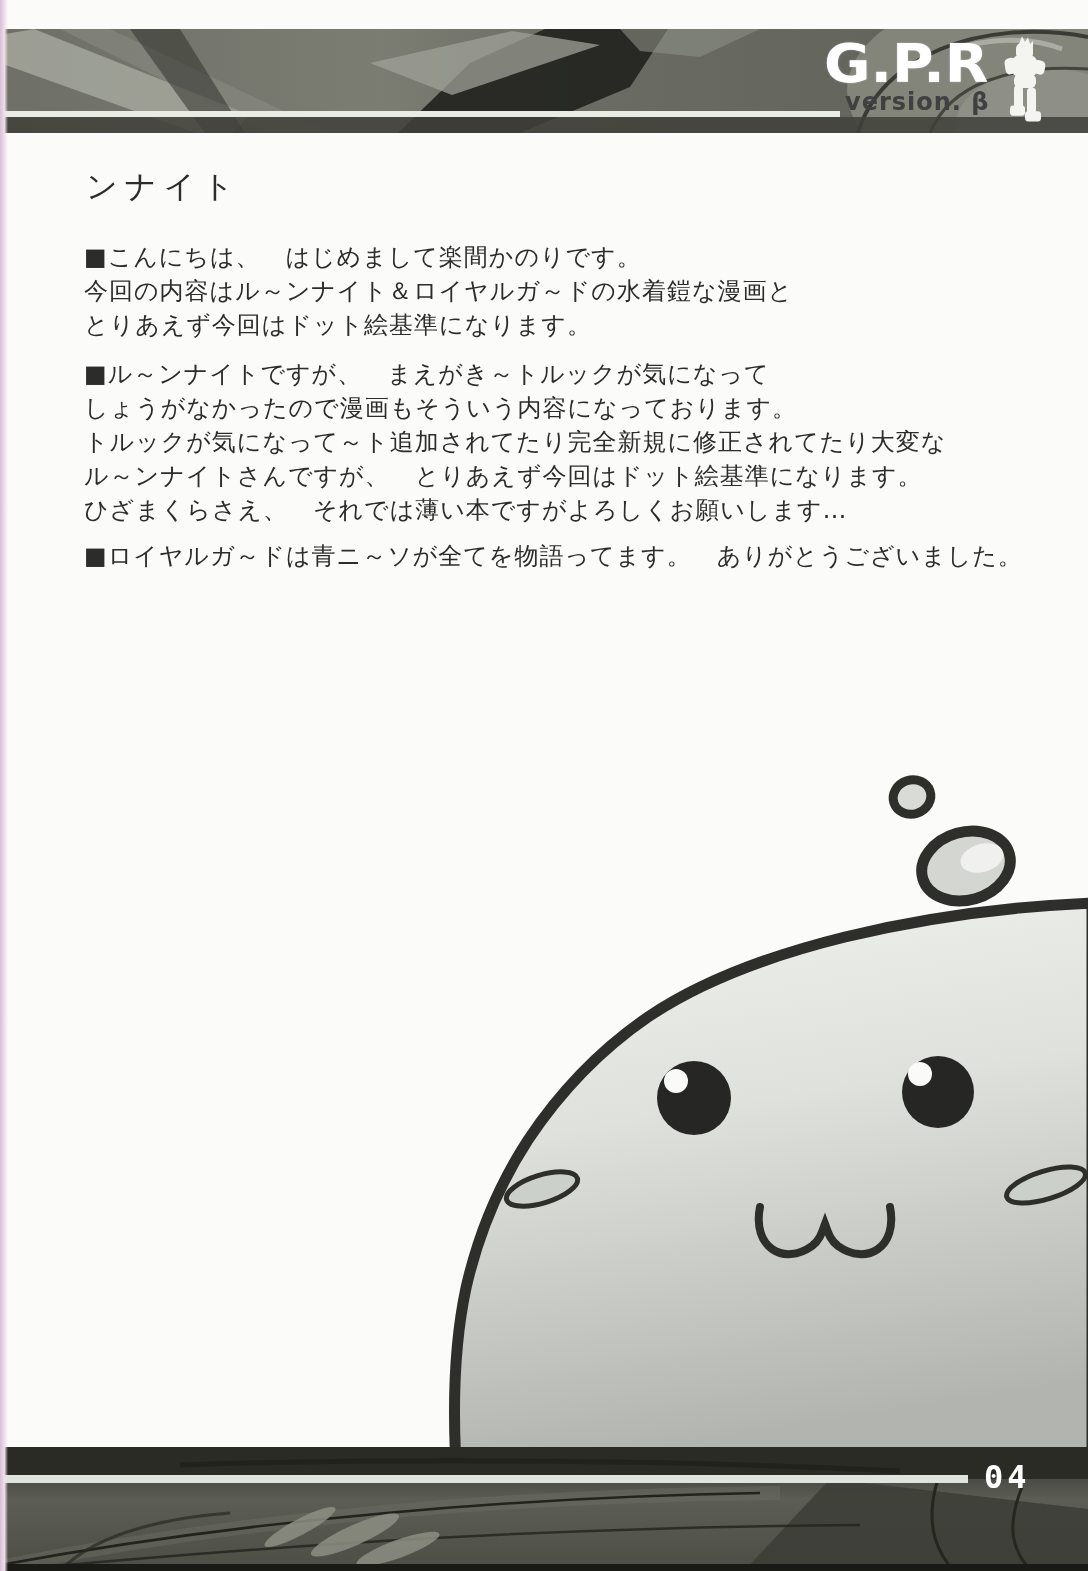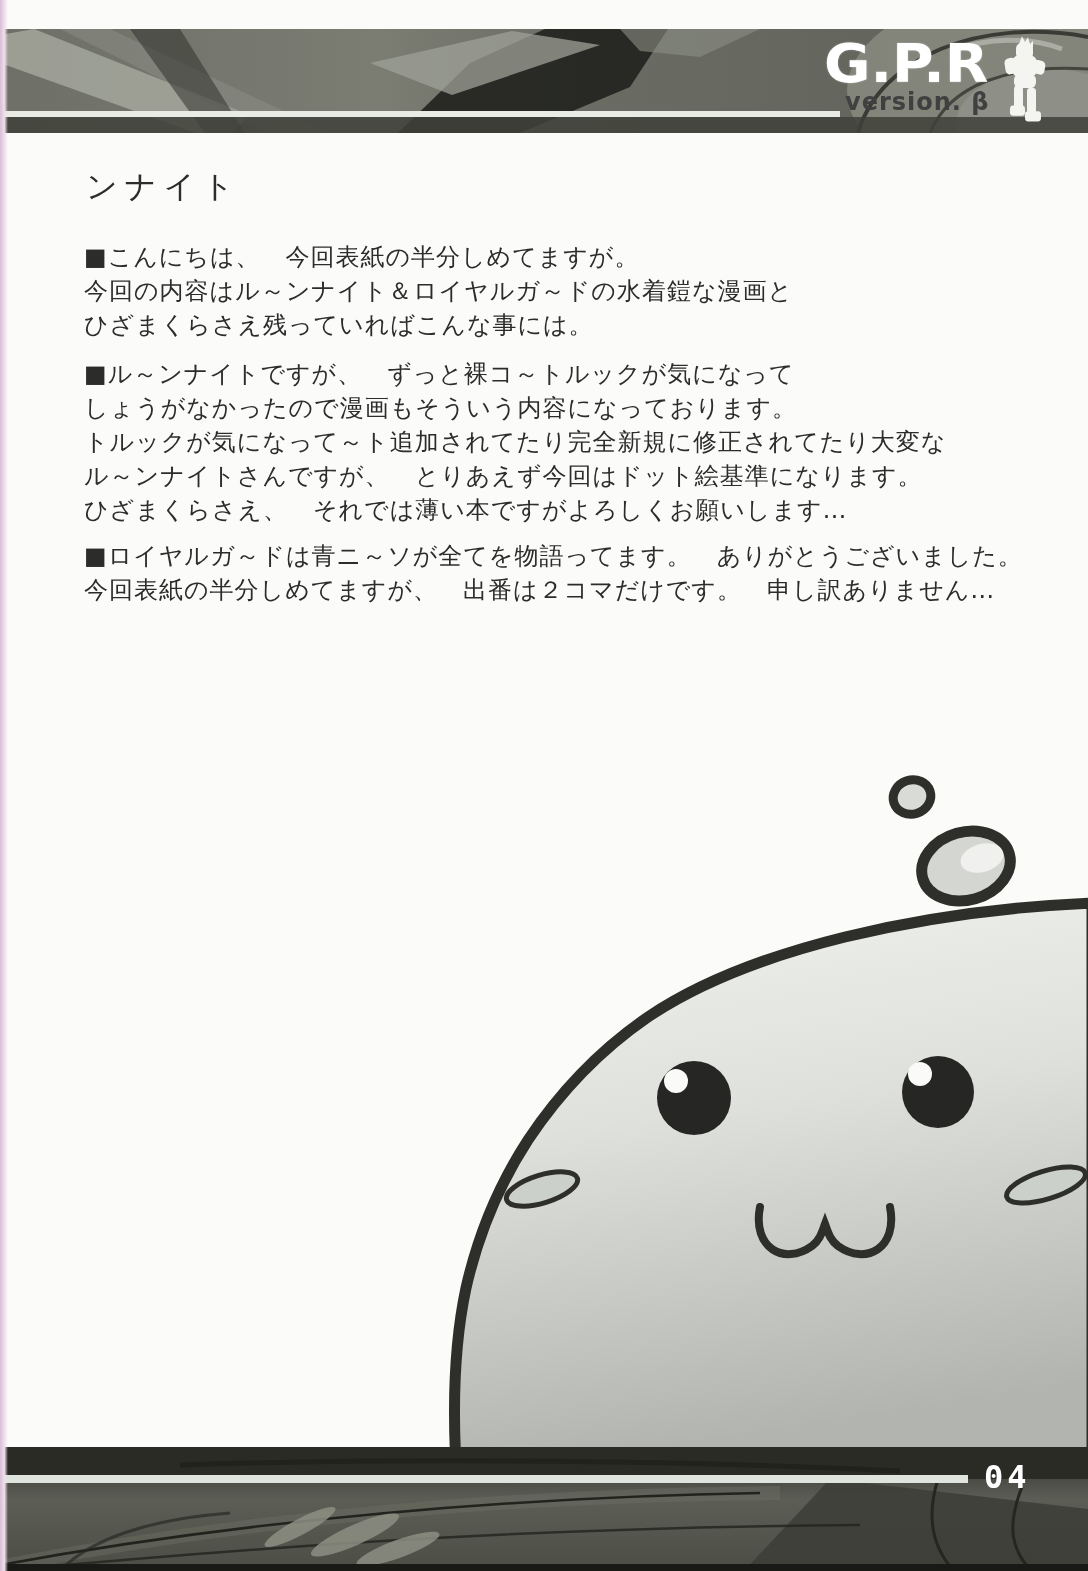--- a/index.html
+++ b/index.html
@@ -95,36 +95,35 @@
         <rect x="25" y="46" width="9" height="22" rx="3"></rect>
         <rect x="8" y="61" width="15" height="9" rx="3"></rect>
         <rect x="23" y="66" width="16" height="9" rx="3"></rect>
       </g>
     </svg>
   </div>
 
   <div class="page-heading">ンナイト</div>
 
   <div class="para para-1">
-    <div class="line">■こんにちは、　今回表紙の半分しめてますが。</div>
+    <div class="line">■こんにちは、　はじめまして楽間かのりです。</div>
     <div class="line">今回の内容はル～ンナイト＆ロイヤルガ～ドの水着鎧な漫画と</div>
-    <div class="line">ひざまくらさえ残っていればこんな事には。</div>
+    <div class="line">とりあえず今回はドット絵基準になります。</div>
   </div>
 
   <div class="para para-2">
-    <div class="line">■ル～ンナイトですが、　ずっと裸コ～トルックが気になって</div>
+    <div class="line">■ル～ンナイトですが、　まえがき～トルックが気になって</div>
     <div class="line">しょうがなかったので漫画もそういう内容になっております。</div>
     <div class="line">トルックが気になって～ト追加されてたり完全新規に修正されてたり大変な</div>
     <div class="line">ル～ンナイトさんですが、　とりあえず今回はドット絵基準になります。</div>
     <div class="line">ひざまくらさえ、　それでは薄い本ですがよろしくお願いします…</div>
   </div>
 
   <div class="para para-3">
     <div class="line">■ロイヤルガ～ドは青ニ～ソが全てを物語ってます。　ありがとうございました。</div>
-    <div class="line">今回表紙の半分しめてますが、　出番は２コマだけです。　申し訳ありません…</div>
   </div>
 
 
   <svg class="slime" width="658" height="712" viewBox="430 740 658 712">
     <defs>
       <linearGradient id="sg" x1="0" y1="0" x2="0.18" y2="1">
         <stop offset="0" stop-color="#f1f2ef"></stop>
         <stop offset="0.42" stop-color="#dee1dc"></stop>
         <stop offset="1" stop-color="#b2b5af"></stop>
       </linearGradient>

